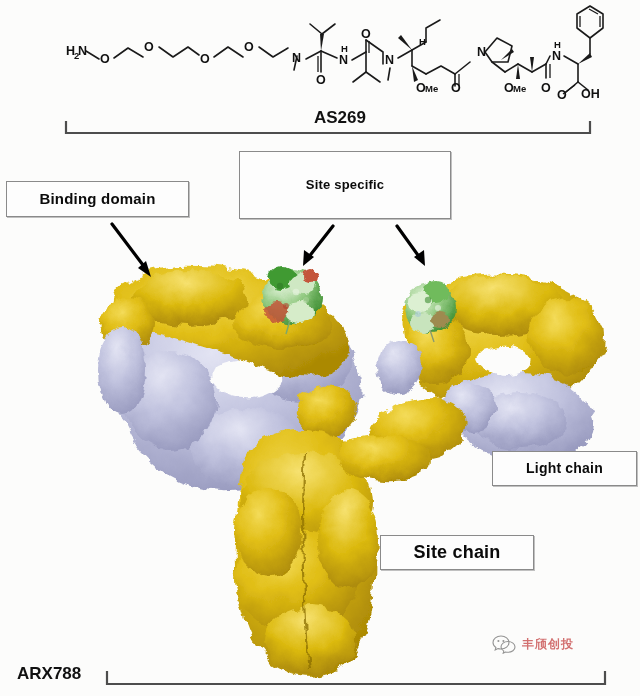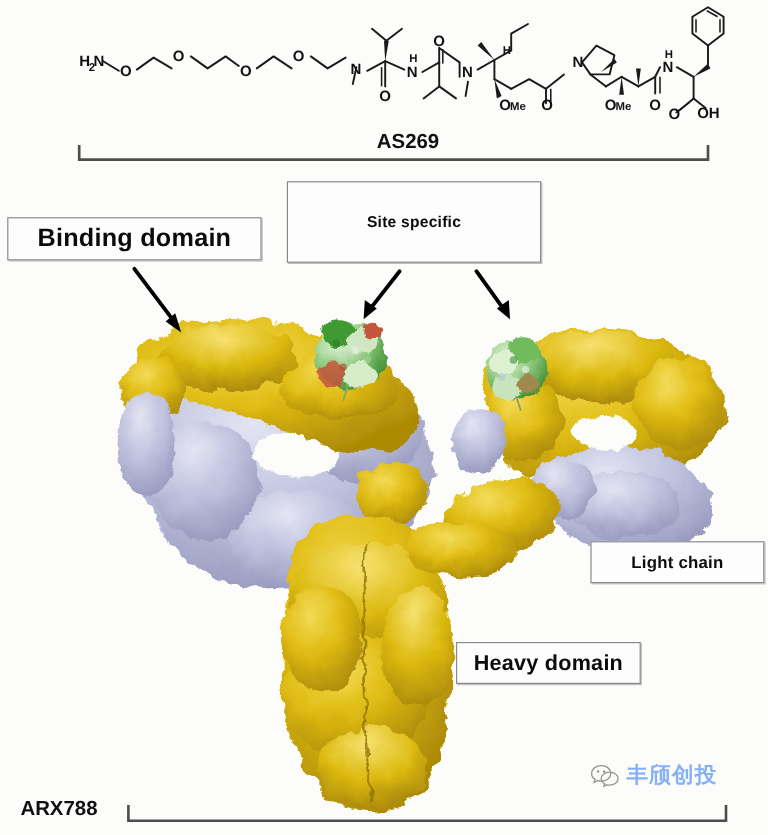--- a/index.html
+++ b/index.html
@@ -18,21 +18,21 @@
     border:1.5px solid #8a8a8a;
     box-shadow:1px 1px 0 rgba(120,120,120,.45);
     display:flex;align-items:center;justify-content:center;
     text-align:center;
     font-weight:bold;
     color:#0b0b0b;
     letter-spacing:.2px;
     line-height:1.2;
     box-sizing:border-box;
   }
-  #box-binding{left:6px;  top:181px; width:212px;height:36px; font-size:21px;}
+  #box-binding{left:6px;  top:181px; width:183px;height:36px; font-size:15px;}
   #box-conj   {left:239px;top:151px; width:212px;height:68px; font-size:13px; flex-direction:column;text-align:center;}
   #box-light  {left:492px;top:451px; width:145px;height:35px; font-size:14px;}
   #box-heavy  {left:380px;top:535px; width:154px;height:35px; font-size:18px;}
   .callout .ln{display:block;}
 
   
   .plain-label{
     position:absolute;font-weight:bold;color:#111;
     white-space:nowrap;
   }
@@ -53,21 +53,21 @@
   .arrowhead{fill:#000;}
 
   
   #watermark{
     position:absolute;left:492px;top:634px;
     display:flex;align-items:center;gap:6px;
     opacity:.62;
   }
   #wm-logo{width:24px;height:20px;position:relative;flex:0 0 auto;}
   #wm-text{
-    font-size:18px;color:#3b82f6;font-weight:bold;letter-spacing:1px;
+    font-size:12px;color:#b91c1c;font-weight:bold;letter-spacing:1px;
     font-family:"DejaVu Sans",sans-serif;
   }
 </style>
 </head>
 <body>
 
 <div id="figure">
 
   <svg class="layer nohit" id="chem-layer" viewBox="0 0 640 696">
     <g>
@@ -357,21 +357,21 @@
 
   <div class="callout" id="box-conj">
     <span class="ln">Site specific</span>
   </div>
 
   <div class="callout" id="box-light">
     <span class="ln">Light chain</span>
   </div>
 
   <div class="callout" id="box-heavy">
-    <span class="ln">Heavy domain</span>
+    <span class="ln">Site chain</span>
   </div>
 
   <svg class="layer nohit" viewBox="0 0 640 696">
     <path class="bracket" d="M107,672 L107,684 L605,684 L605,672"></path>
   </svg>
   <div class="plain-label" id="label-arx788">ARX788</div>
 
   <div id="watermark">
     <svg id="wm-logo" viewBox="0 0 24 20">
       <path d="M9,2 C4.6,2 1,4.9 1,8.5 C1,10.5 2.1,12.3 3.9,13.5 L3.2,16 L6,14.6

